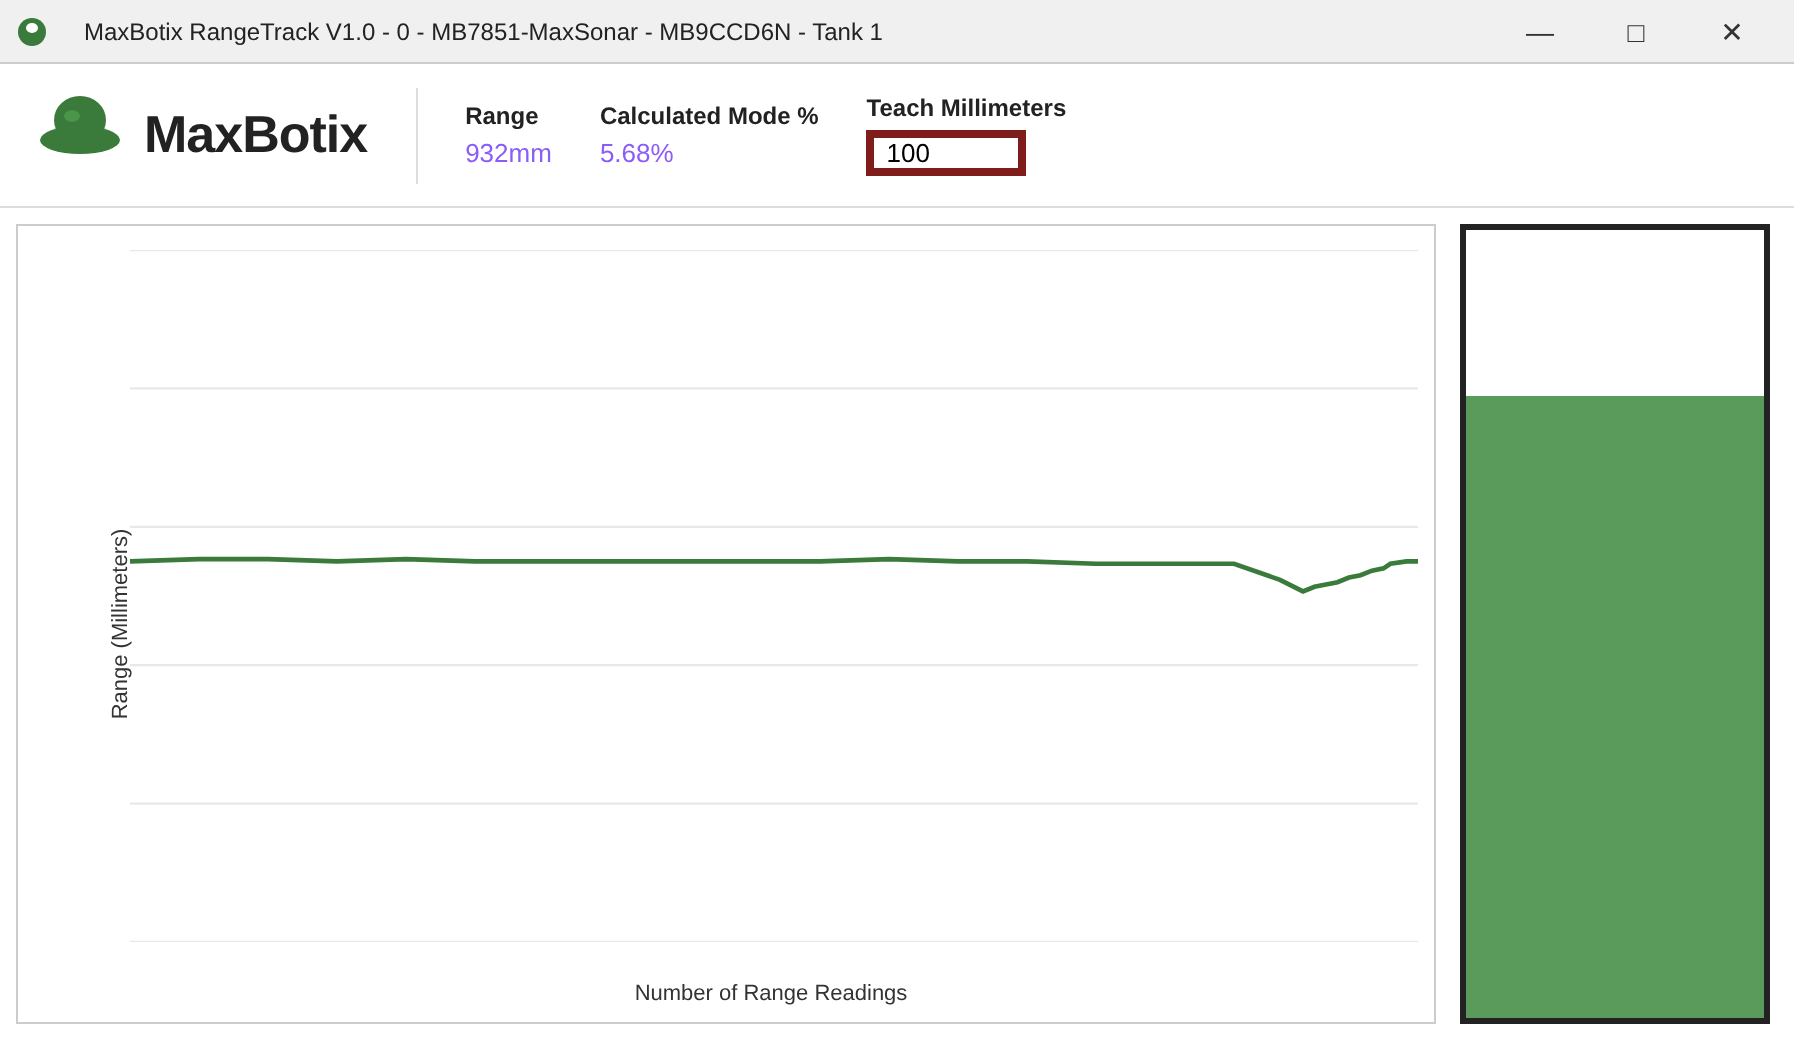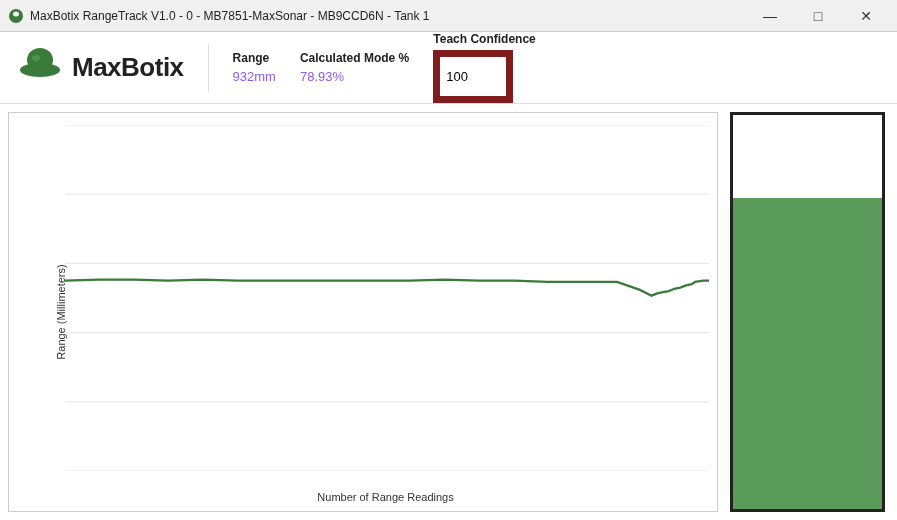--- a/index.html
+++ b/index.html
@@ -24,20 +24,21 @@
     }
     .title-bar-icon {
       width: 16px;
       height: 16px;
       margin-right: 6px;
     }
     .title-bar-text {
       font-size: 12px;
       color: #222;
       flex: 1;
+      margin-left: 12px;
     }
     .title-bar-controls {
       display: flex;
       gap: 2px;
     }
     .title-btn {
       width: 46px;
       height: 28px;
       border: none;
       background: transparent;
@@ -114,22 +115,22 @@
       font-size: 12px;
       font-weight: 600;
       color: #222;
       margin-bottom: 4px;
     }
     .metric-value {
       font-size: 13px;
       color: #8b5cf6;
     }
     .teach-input {
-      border: 7px solid #7f1d1d;
-      padding: 12px 6px;
+      border: 4px solid #7f1d1d;
+      padding: 0 6px;
       font-size: 13px;
       width: 80px;
       background: white;
     }
 
     
     .main-content {
       display: flex;
       height: calc(520px - 32px - 72px);
       background: white;
@@ -218,25 +219,25 @@
   <div class="toolbar-divider"></div>
 
   <div class="metric-group">
     <span class="metric-label">Range</span>
     <span class="metric-value">932mm</span>
   </div>
 
 
   <div class="metric-group">
     <span class="metric-label">Calculated Mode %</span>
-    <span class="metric-value">78.93%</span>
+    <span class="metric-value">5.68%</span>
   </div>
 
   <div class="metric-group">
-    <span class="metric-label">Teach Confidence</span>
+    <span class="metric-label">Teach Millimeters</span>
     <input type="text" class="teach-input" value="100" style="">
   </div>
 </div>
 
 <div class="main-content">
 
   <div class="chart-container">
     <span class="chart-y-axis-label">Range (Millimeters)</span>
     
     <svg class="chart-svg" viewBox="0 0 560 300" preserveAspectRatio="none">

